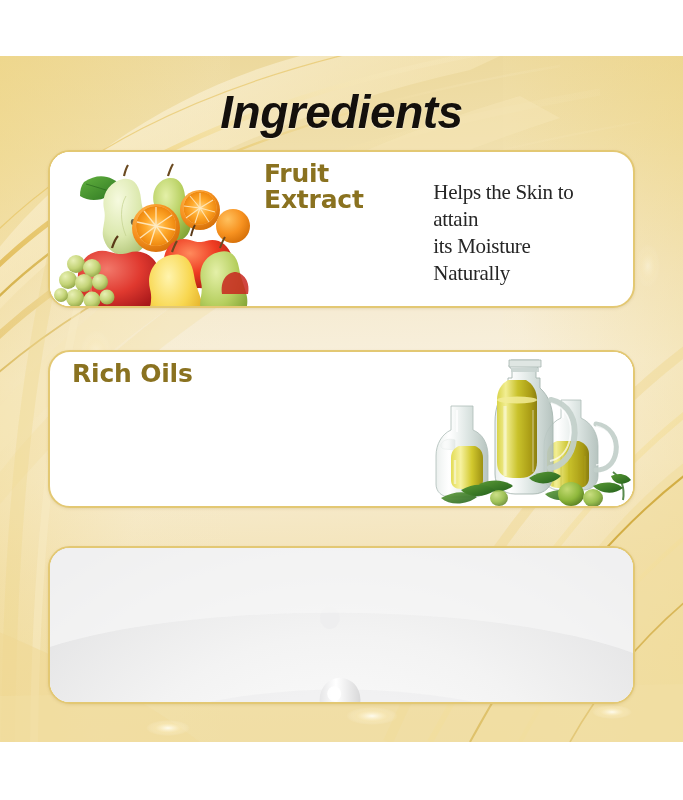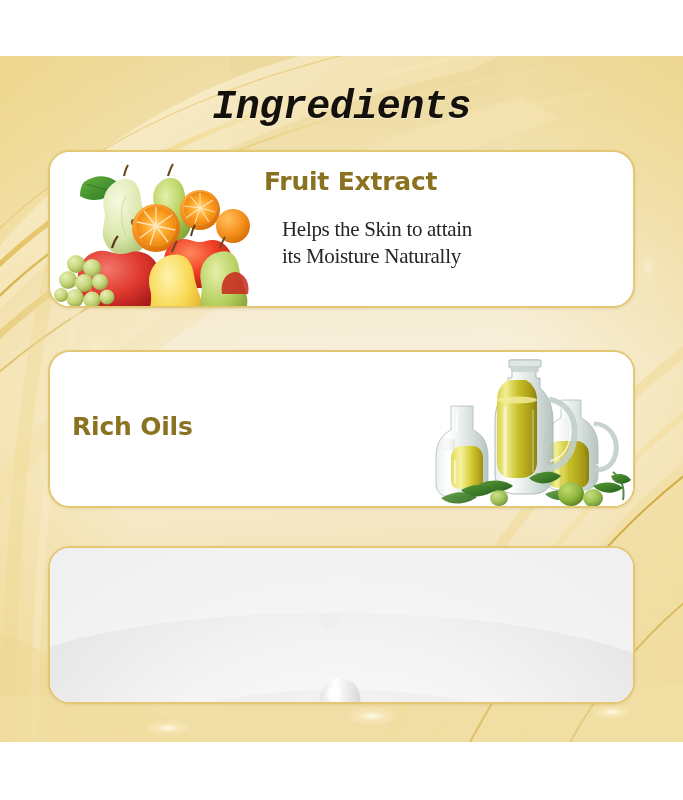--- a/index.html
+++ b/index.html
@@ -65,24 +65,24 @@
     pointer-events: none;
   }
 
   
   .title {
     position: absolute;
     left: 0;
     top: 85px;
     width: 683px;
     text-align: center;
-    font-family: Liberation Mono, monospace;
+    font-family: Liberation Sans, sans-serif;
     font-style: italic;
     font-weight: bold;
-    font-size: 40px;
+    font-size: 46px;
     letter-spacing: -0.5px;
     color: #14100c;
     text-shadow: 0 1px 1px rgba(255,255,255,0.55);
   }
 
   
   .card {
     position: absolute;
     left: 48px;
     width: 587px;
@@ -104,22 +104,22 @@
   .card-media {
     flex: 0 0 200px;
     position: relative;
     overflow: hidden;
     background: #ffffff;
   }
   .card-body {
     flex: 1 1 auto;
     padding: 9px 16px 10px 14px;
     display: flex;
-    flex-direction: column;
-    justify-content: center;
+    flex-direction: row;
+    justify-content: flex-start;
   }
   .card.image-right .card-body { padding-left: 22px; }
 
   .card-heading {
     font-family: "DejaVu Sans", sans-serif;
     font-weight: bold;
     font-size: 25px;
     line-height: 1.05;
     color: #8a7220;
     margin: 0 0 3px 0;

